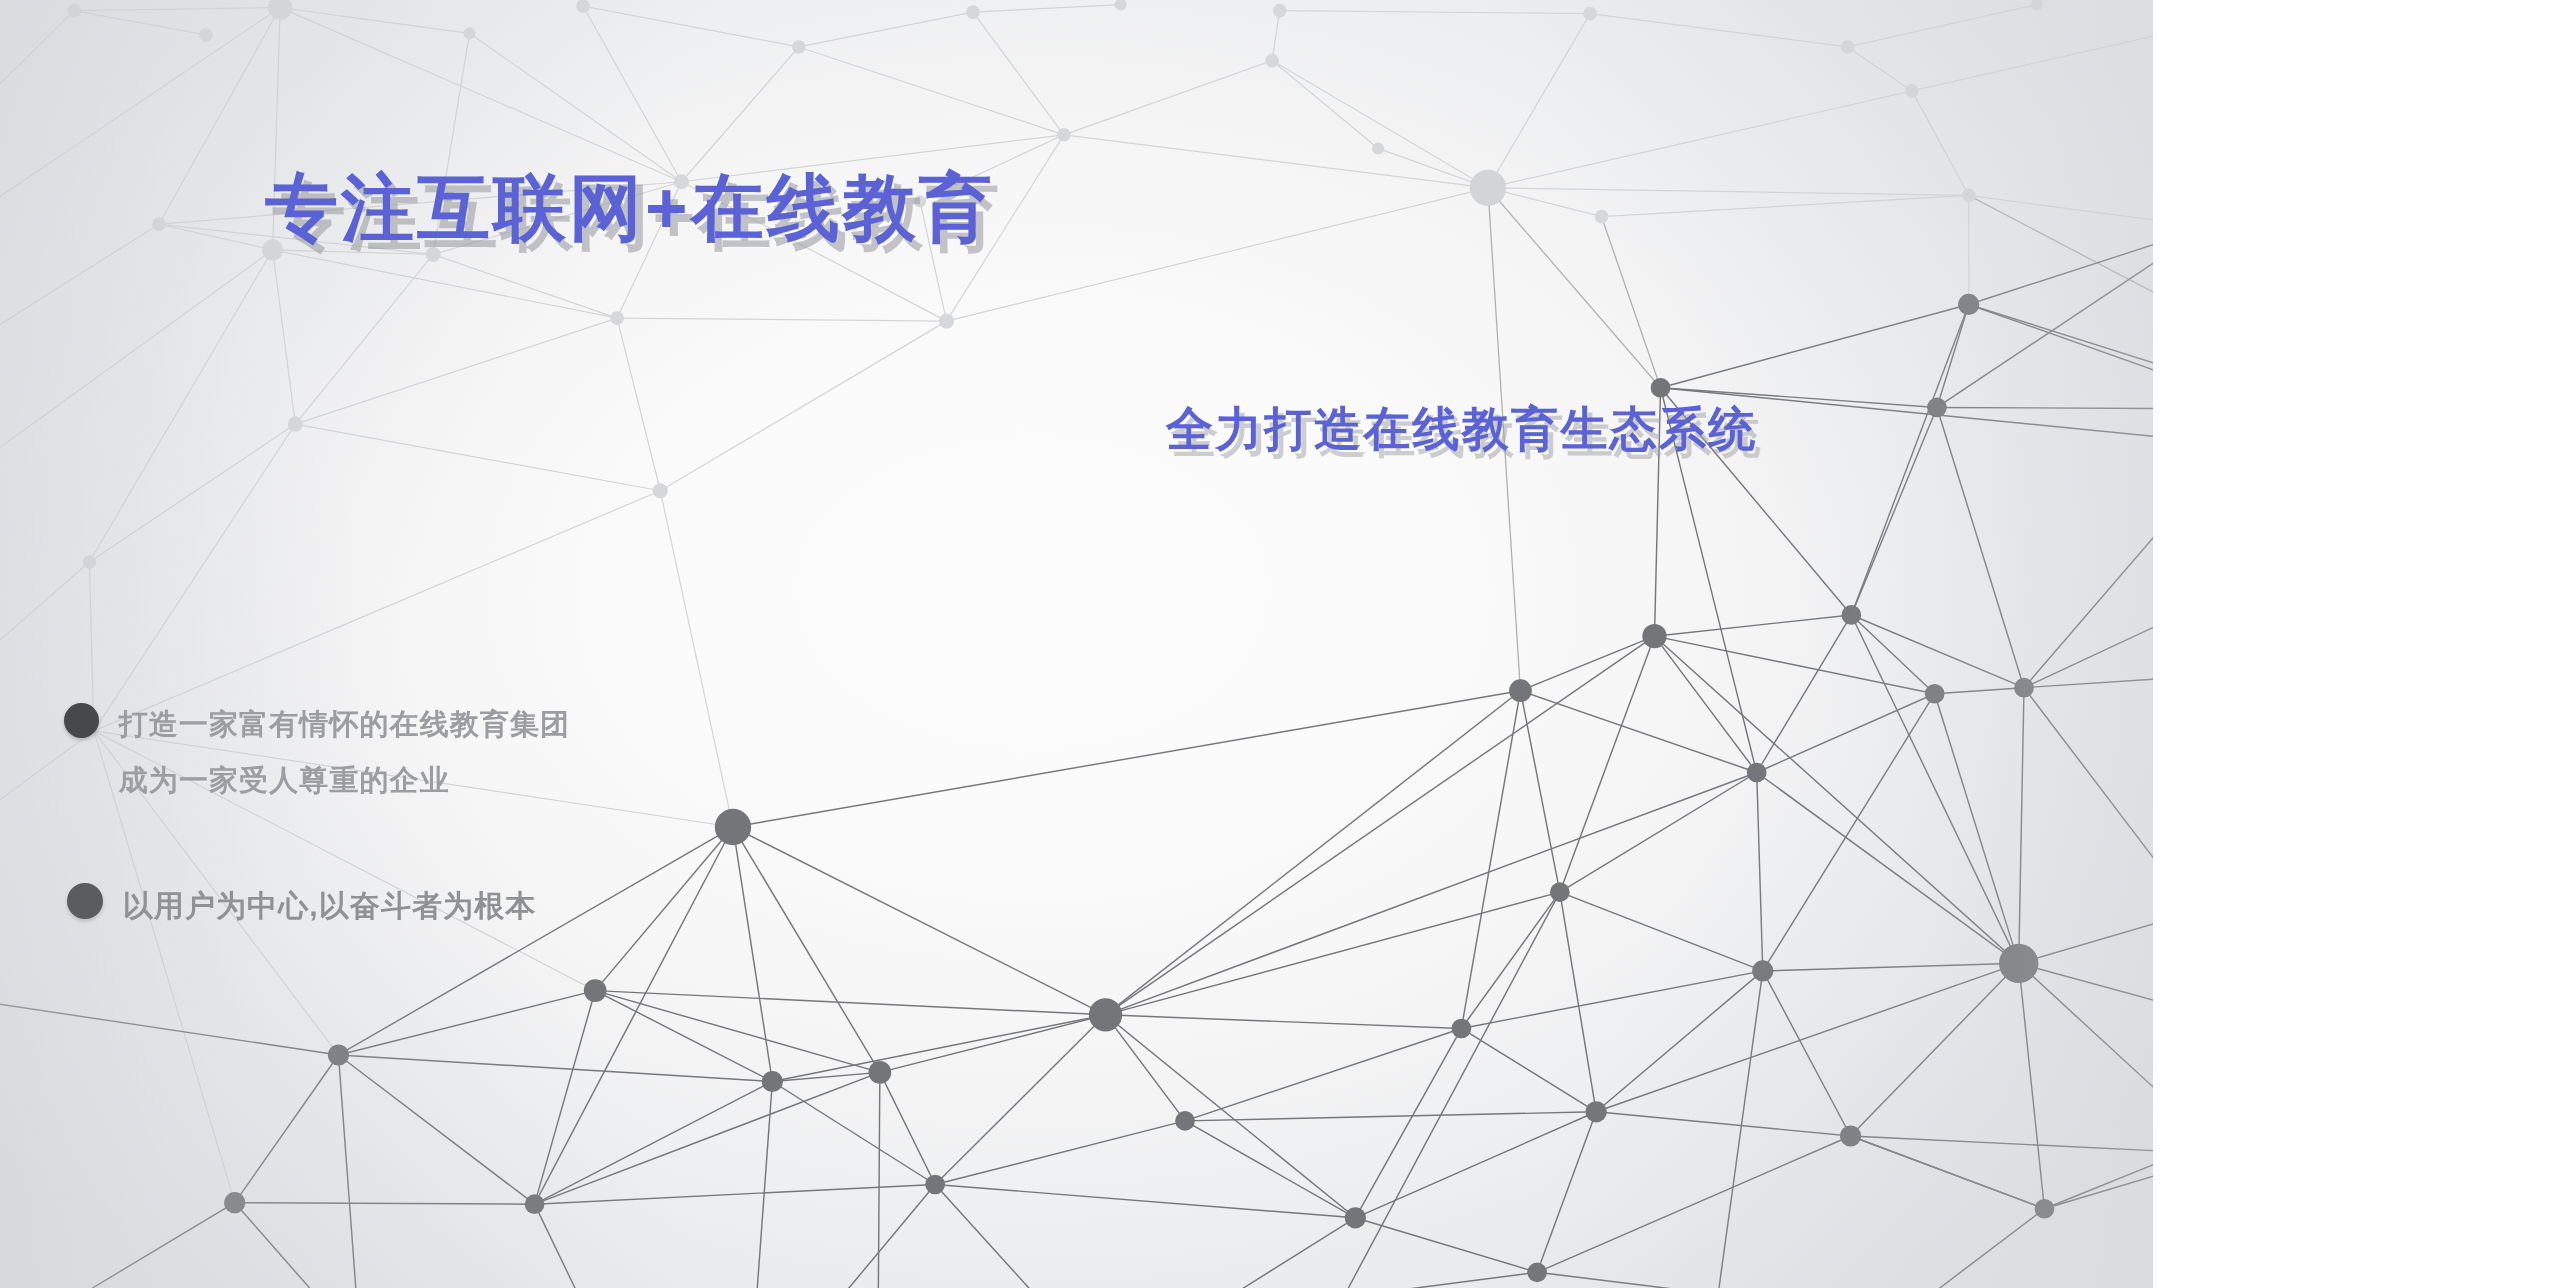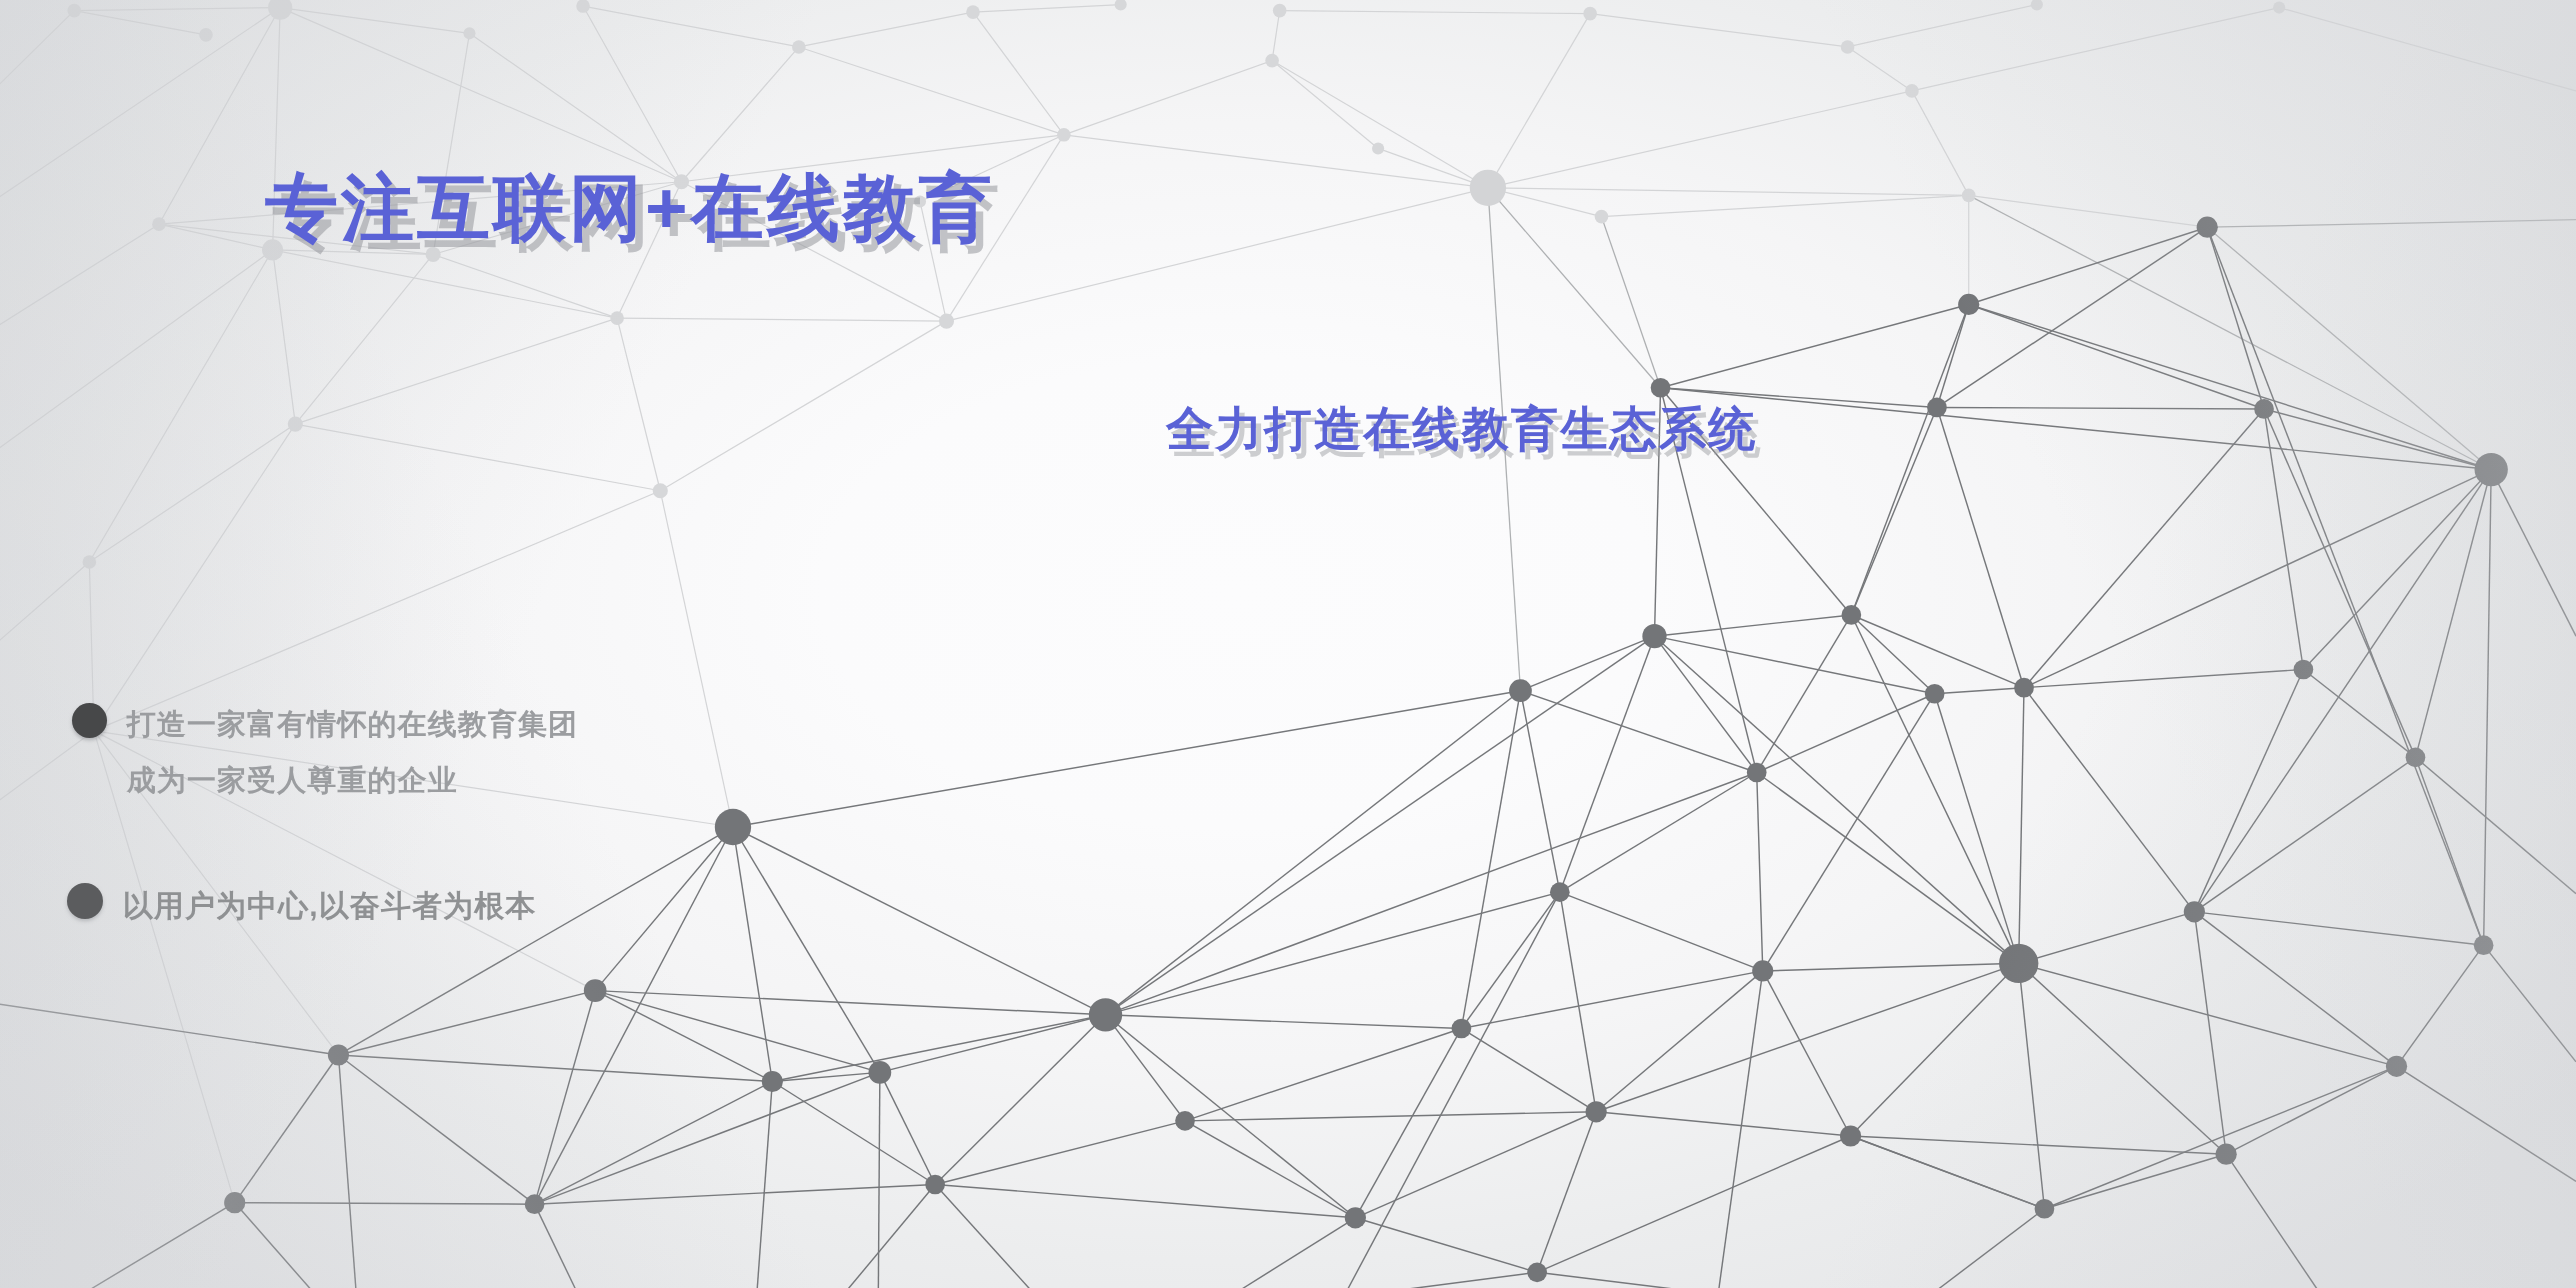--- a/index.html
+++ b/index.html
@@ -3,21 +3,21 @@
 <meta charset="utf-8">
 <title>Banner</title>
 <style>
   html, body {
     margin: 0;
     padding: 0;
     background: #ffffff;
   }
   #stage {
     position: relative;
-    width: 2576px;
+    width: 2153px;
     height: 1289px;
     overflow: hidden;
     font-family: "Liberation Sans", "DejaVu Sans", sans-serif;
     
     background:
       radial-gradient(ellipse 62% 70% at 48% 46%,
         #fcfcfd 0%,
         #fbfbfc 26%,
         #f5f5f6 52%,
         #ecedee 74%,
@@ -67,21 +67,21 @@
     line-height: 1.2;
     margin-top: 16px;
   }
 
   .bullet-block {
     position: absolute;
     display: flex;
     align-items: flex-start;
     gap: 19.7px;
   }
-  #bullet-1 { left: 72px; top: 697px; }
+  #bullet-1 { left: 64px; top: 697px; }
   #bullet-2 { left: 67px; top: 877px; }
 
   .bullet-dot {
     flex: 0 0 auto;
     border-radius: 50%;
     margin-top: 6px;
   }
   #bullet-1 .bullet-dot {
     width: 35px; height: 35px;
     background: #474849;

